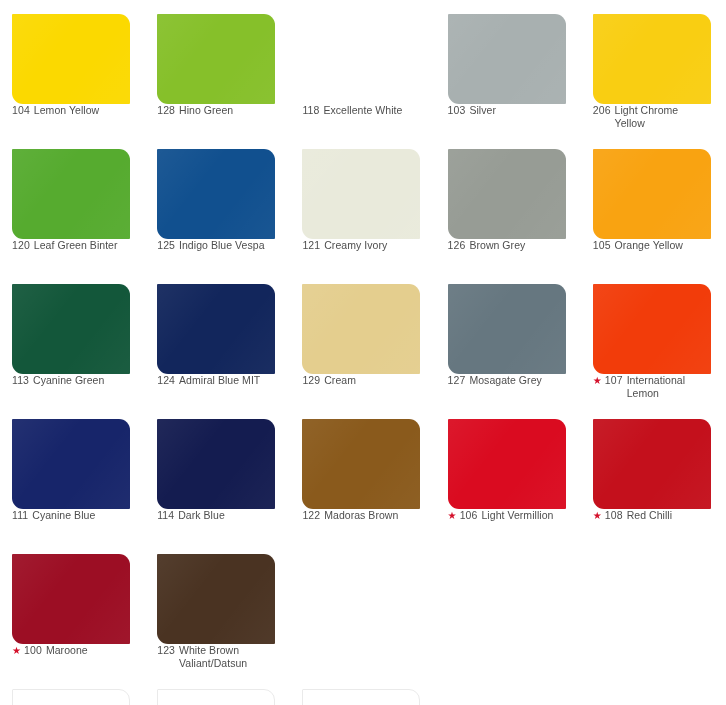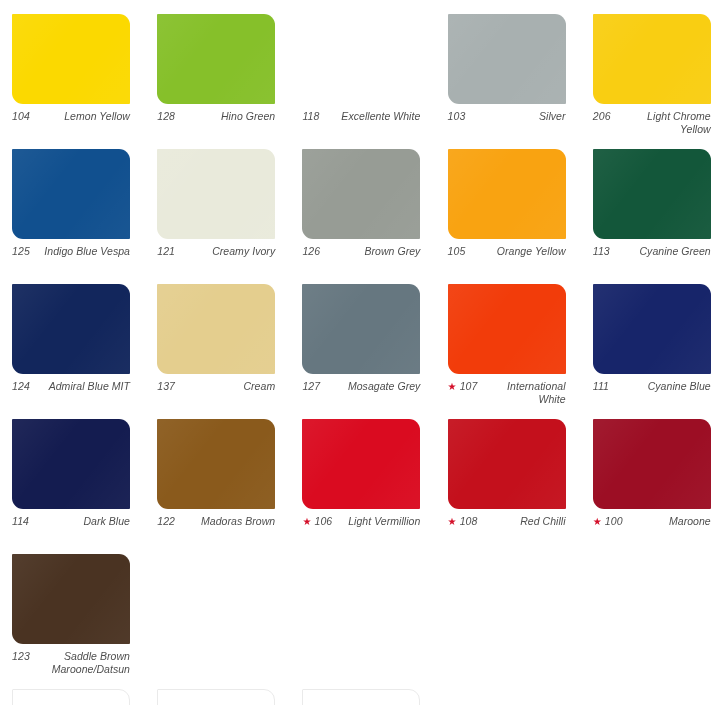--- a/index.html
+++ b/index.html
@@ -67,23 +67,21 @@
   }
   .swatch.is-white {
     background: #ffffff;
   }
 
   .caption {
     display: flex;
     align-items: flex-start;
     justify-content: space-between;
     width: 118px;
-    margin-top: 6px;
     gap: 4px;
-    font-style: italic;
   }
 
   .code {
     font-size: 10.5px;
     color: #4e4e4e;
     letter-spacing: 0.1px;
     white-space: nowrap;
     display: flex;
     align-items: baseline;
     gap: 3px;
@@ -92,21 +90,20 @@
   .star {
     color: #d4102a;
     font-size: 10px;
     line-height: 1;
     position: relative;
     top: 0px;
   }
   .name {
     font-size: 10.5px;
     color: #4e4e4e;
-    text-align: right;
     line-height: 1.25;
     letter-spacing: 0.05px;
     flex: 1 1 auto;
   }
 
   
   .partial-row {
     position: absolute;
     left: 0;
     top: 689px;
@@ -170,20 +167,29 @@
       <div class="cell">
         <div class="swatch has-color" style="background: rgb(249, 206, 18);"></div>
         <div class="caption">
           <div class="code">
             <span>206</span>
           </div>
           <div class="name">Light Chrome Yellow</div>
         </div>
       </div>
       <div class="cell">
+        <div class="swatch has-color" style="background: rgb(86, 171, 47);"></div>
+        <div class="caption">
+          <div class="code">
+            <span>120</span>
+          </div>
+          <div class="name">Leaf Green Binter</div>
+        </div>
+      </div>
+      <div class="cell">
         <div class="swatch has-color" style="background: rgb(17, 80, 143);"></div>
         <div class="caption">
           <div class="code">
             <span>125</span>
           </div>
           <div class="name">Indigo Blue Vespa</div>
         </div>
       </div>
       <div class="cell">
         <div class="swatch has-color" style="background: rgb(233, 234, 219);"></div>
@@ -227,42 +233,42 @@
           <div class="code">
             <span>124</span>
           </div>
           <div class="name">Admiral Blue MIT</div>
         </div>
       </div>
       <div class="cell">
         <div class="swatch has-color" style="background: rgb(228, 206, 142);"></div>
         <div class="caption">
           <div class="code">
-            <span>137</span>
+            <span>129</span>
           </div>
           <div class="name">Cream</div>
         </div>
       </div>
       <div class="cell">
         <div class="swatch has-color" style="background: rgb(102, 119, 128);"></div>
         <div class="caption">
           <div class="code">
             <span>127</span>
           </div>
           <div class="name">Mosagate Grey</div>
         </div>
       </div>
       <div class="cell">
         <div class="swatch has-color" style="background: rgb(242, 60, 10);"></div>
         <div class="caption">
           <div class="code">
             <span class="star">★</span>
             <span>107</span>
           </div>
-          <div class="name">International White</div>
+          <div class="name">International Lemon</div>
         </div>
       </div>
       <div class="cell">
         <div class="swatch has-color" style="background: rgb(23, 37, 106);"></div>
         <div class="caption">
           <div class="code">
             <span>111</span>
           </div>
           <div class="name">Cyanine Blue</div>
         </div>
@@ -314,21 +320,21 @@
           </div>
           <div class="name">Maroone</div>
         </div>
       </div>
       <div class="cell">
         <div class="swatch has-color" style="background: rgb(74, 51, 34);"></div>
         <div class="caption">
           <div class="code">
             <span>123</span>
           </div>
-          <div class="name">Saddle Brown Maroone/Datsun</div>
+          <div class="name">White Brown Valiant/Datsun</div>
         </div>
       </div>
     </div>
   <div class="partial-row">
       <div class="partial-cell">
         <div class="partial-swatch"></div>
       </div>
       <div class="partial-cell">
         <div class="partial-swatch"></div>
       </div>

